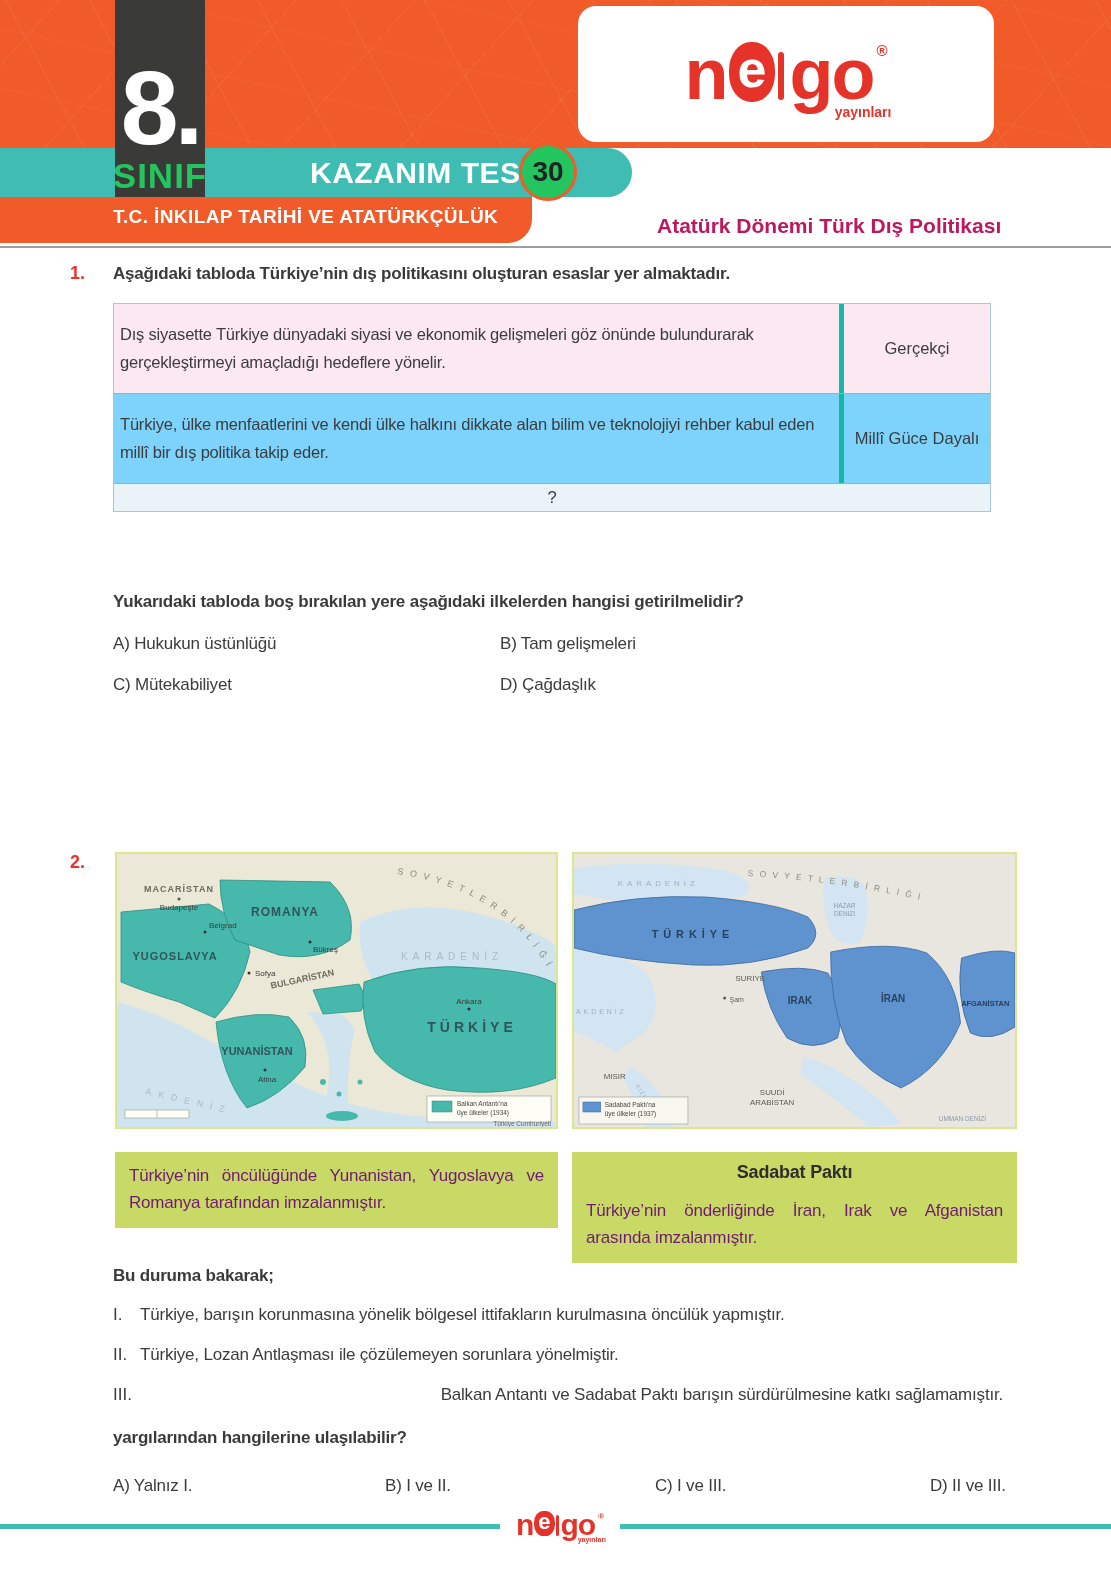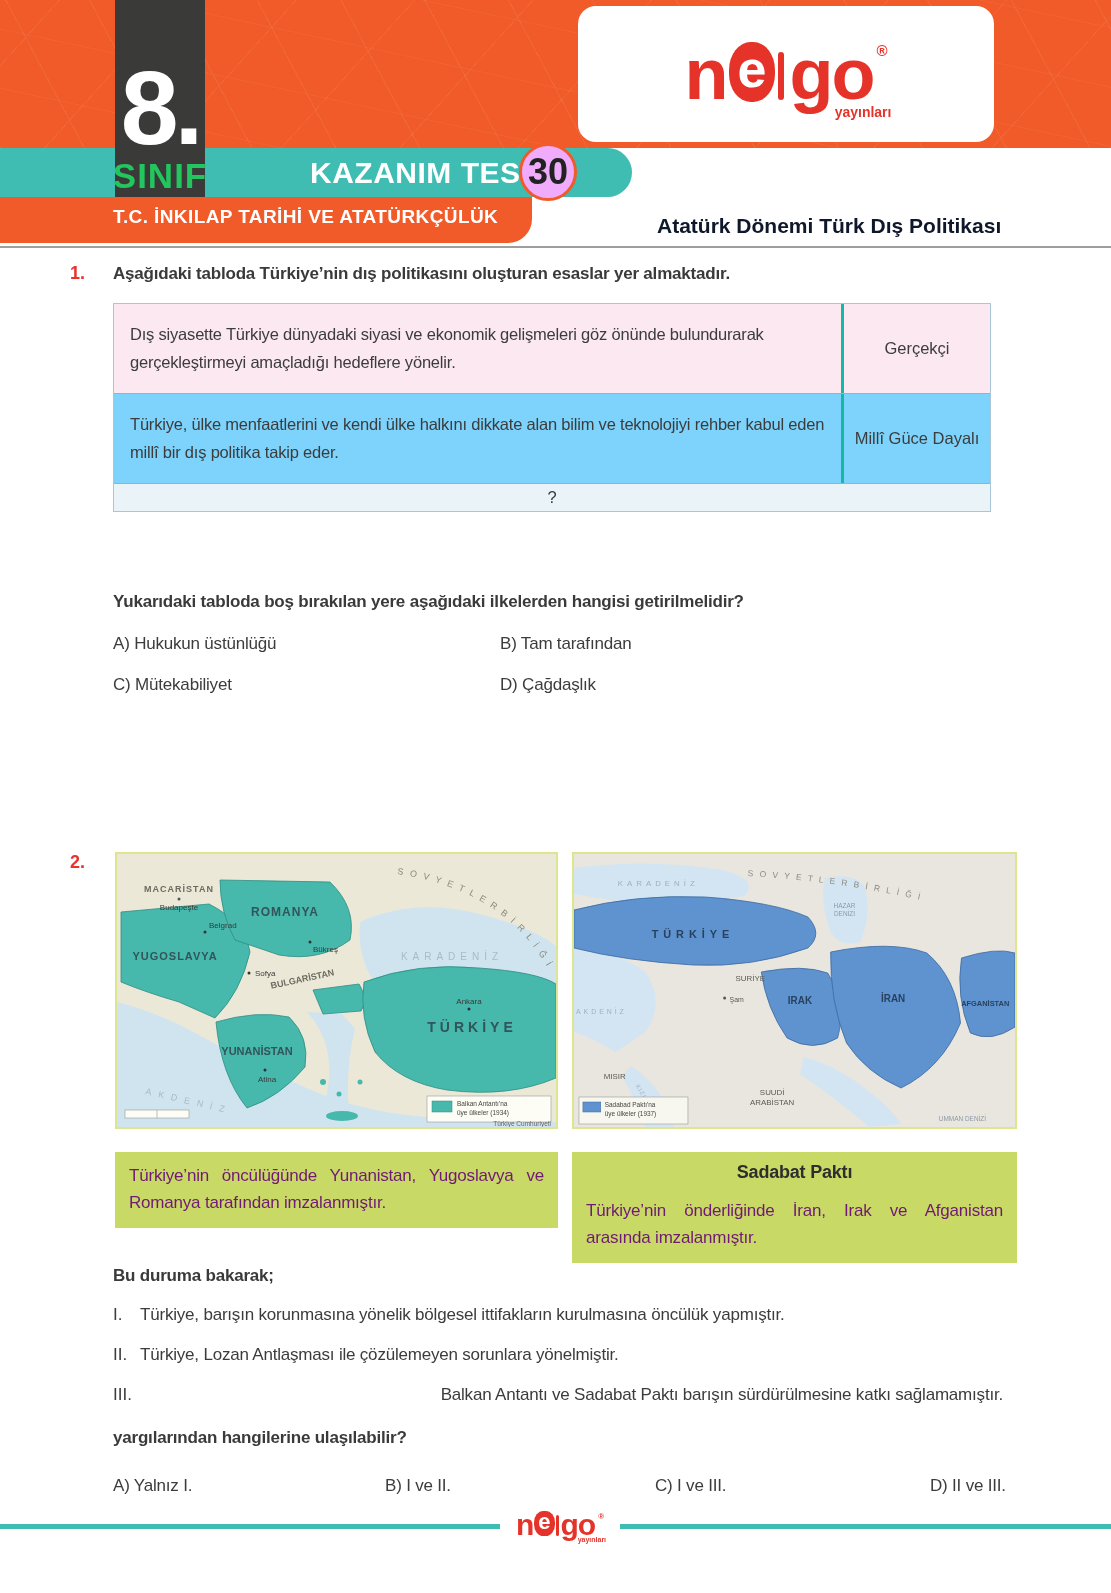--- a/index.html
+++ b/index.html
@@ -18,25 +18,25 @@
   }
   .teal-band { position:absolute; left:0; top:148px; width:632px; height:49px; background:#3fbdb3; border-radius:0 25px 25px 0; }
   .orange-band { position:absolute; left:0; top:197px; width:532px; height:46px; background:#f15a29; border-radius:0 0 24px 0; }
   .subject-txt { position:absolute; left:113px; top:206px; color:#fff; font-size:19px; font-weight:700; letter-spacing:.4px; }
   .black-box { position:absolute; left:115px; top:0; width:90px; height:197px; background:#3a3a38; z-index:5;
     display:flex; flex-direction:column; align-items:center; justify-content:flex-end; }
   .grade-8 { color:#fff; font-size:104px; font-weight:700; line-height:.9; letter-spacing:-4px; margin-bottom:2px; }
   .grade-sinif { color:#22c55e; font-size:35px; font-weight:700; letter-spacing:1px; line-height:1; margin-bottom:4px; }
   .kazanim { position:absolute; left:310px; top:156px; color:#fff; font-size:30px; font-weight:700; letter-spacing:.5px; z-index:6; }
   .badge30 { position:absolute; left:519px; top:143px; width:52px; height:52px; border-radius:50%;
-    background:#f0abfc; border:3px solid #f15a29; z-index:7;
-    display:flex; align-items:center; justify-content:center; font-size:36px; font-weight:700; color:#222; }
+    background:#22c55e; border:3px solid #f15a29; z-index:7;
+    display:flex; align-items:center; justify-content:center; font-size:28px; font-weight:700; color:#222; }
   .logo-panel { position:absolute; left:578px; top:6px; width:416px; height:136px; background:#fff; border-radius:18px; z-index:4;
     display:flex; align-items:center; justify-content:center; }
-  .topic-title { position:absolute; left:657px; top:214px; font-size:21px; font-weight:700; color:#0f172a; }
+  .topic-title { position:absolute; left:657px; top:214px; font-size:21px; font-weight:700; color:#be185d; }
   .hdr-divider { position:absolute; left:0; top:246px; width:1111px; height:2px; background:#9e9e9e; }
   
   .nego { position:relative; display:flex; align-items:flex-end; color:#e6332a; font-weight:700; line-height:.9; }
   .nego .ltr { font-size:72px; letter-spacing:-2px; }
   .nego .e-blob { background:#e6332a; color:#fff; border-radius:46%; font-size:52px; padding:4px 9px 10px; margin:0 0 4px 2px; }
   .nego .spine { width:6px; align-self:stretch; background:#e6332a; border-radius:3px; margin:10px 5px 6px 3px; }
   .nego .reg { font-size:15px; align-self:flex-start; margin:2px 0 0 3px; }
   .nego .tagline { position:absolute; right:-4px; bottom:-12px; font-size:14px; font-weight:700; }
   .nego-small .ltr { font-size:30px; letter-spacing:-1px; }
   .nego-small .e-blob { font-size:22px; padding:1px 4px 4px; border-radius:46%; margin:0 0 2px 1px; }
@@ -44,21 +44,21 @@
   .nego-small .reg { font-size:8px; }
   .nego-small .tagline { font-size:7px; bottom:-6px; right:-2px; }
   
   .qnum { position:absolute; font-size:18px; font-weight:700; color:#e8322d; }
   .stem { position:absolute; font-size:17px; font-weight:700; color:#3a3a3a; letter-spacing:-.2px; }
   .plain { position:absolute; font-size:17px; color:#3c3c3c; letter-spacing:-.2px; }
   
   .q1table { position:absolute; left:113px; top:303px; width:878px; border:1px solid #a9c6d8; box-sizing:border-box; }
   .trow { display:flex; }
   .trow + .trow { border-top:1px solid #85b8d8; }
-  .tcell-text { width:730px; box-sizing:border-box; padding:16px 16px; font-size:16.5px; line-height:1.72; letter-spacing:-.2px; border-right:3px solid #14b8a6; }
+  .tcell-text { width:730px; box-sizing:border-box; padding:16px 6px; font-size:16.5px; line-height:1.72; letter-spacing:-.2px; border-right:5px solid #14b8a6; }
   .tcell-val { flex:1; display:flex; align-items:center; justify-content:center; text-align:center; font-size:16.5px; padding:4px; }
   .rowA { background:#fbe8f1; }
   .rowB { background:#7dd3fc; }
   .rowC { background:#e9f3f8; }
   
   .map-frame { position:absolute; border:2px solid #dde68f; box-sizing:border-box; background:#ece8d8; }
   .map-frame svg { display:block; width:100%; height:100%; }
   .ml-country { font-weight:700; fill:#31555a; }
   .ml-country-n { font-weight:700; fill:#6b6b5f; }
   .ml-city { fill:#3a3a3a; }
@@ -123,21 +123,21 @@
     <div class="trow rowC">
       <div class="tcell-val">?</div>
     </div>
   </div>
 
   <div class="stem" style="left:113px; top:592px; width:870px;">Yukarıdaki tabloda boş bırakılan yere aşağıdaki ilkelerden hangisi getirilmelidir?</div>
   <div class="plain" style="left:113px; top:634px;">
     <span>A)</span> <span>Hukukun üstünlüğü</span>
   </div>
   <div class="plain" style="left:500px; top:634px;">
-    <span>B)</span> <span>Tam tarafından</span>
+    <span>B)</span> <span>Tam gelişmeleri</span>
   </div>
   <div class="plain" style="left:113px; top:675px;">
     <span>C)</span> <span>Mütekabiliyet</span>
   </div>
   <div class="plain" style="left:500px; top:675px;">
     <span>D)</span> <span>Çağdaşlık</span>
   </div>
 
   <div class="qnum" style="left:70px; top:852px;">2.</div>
 

